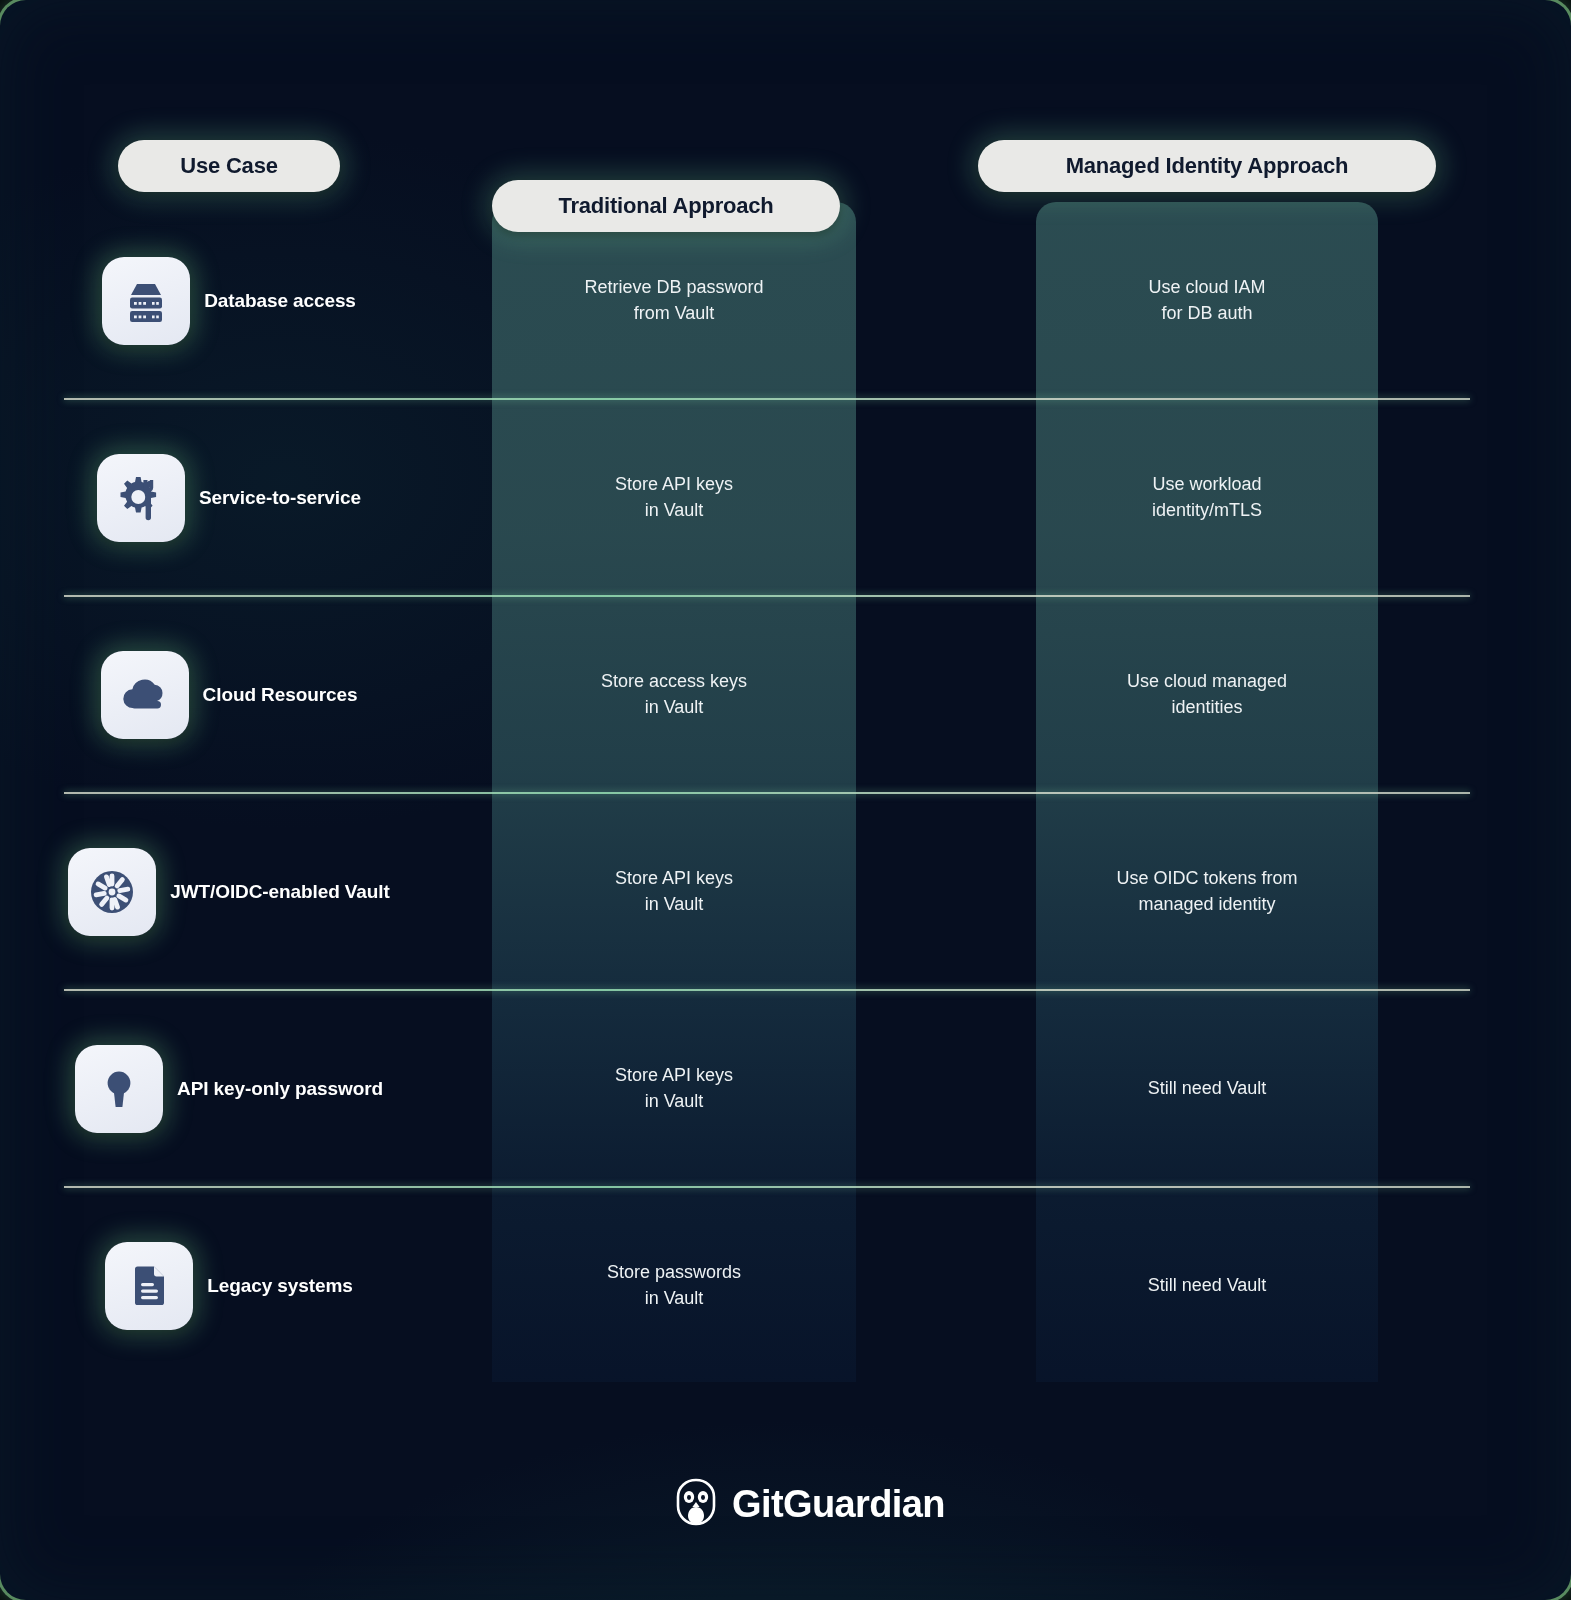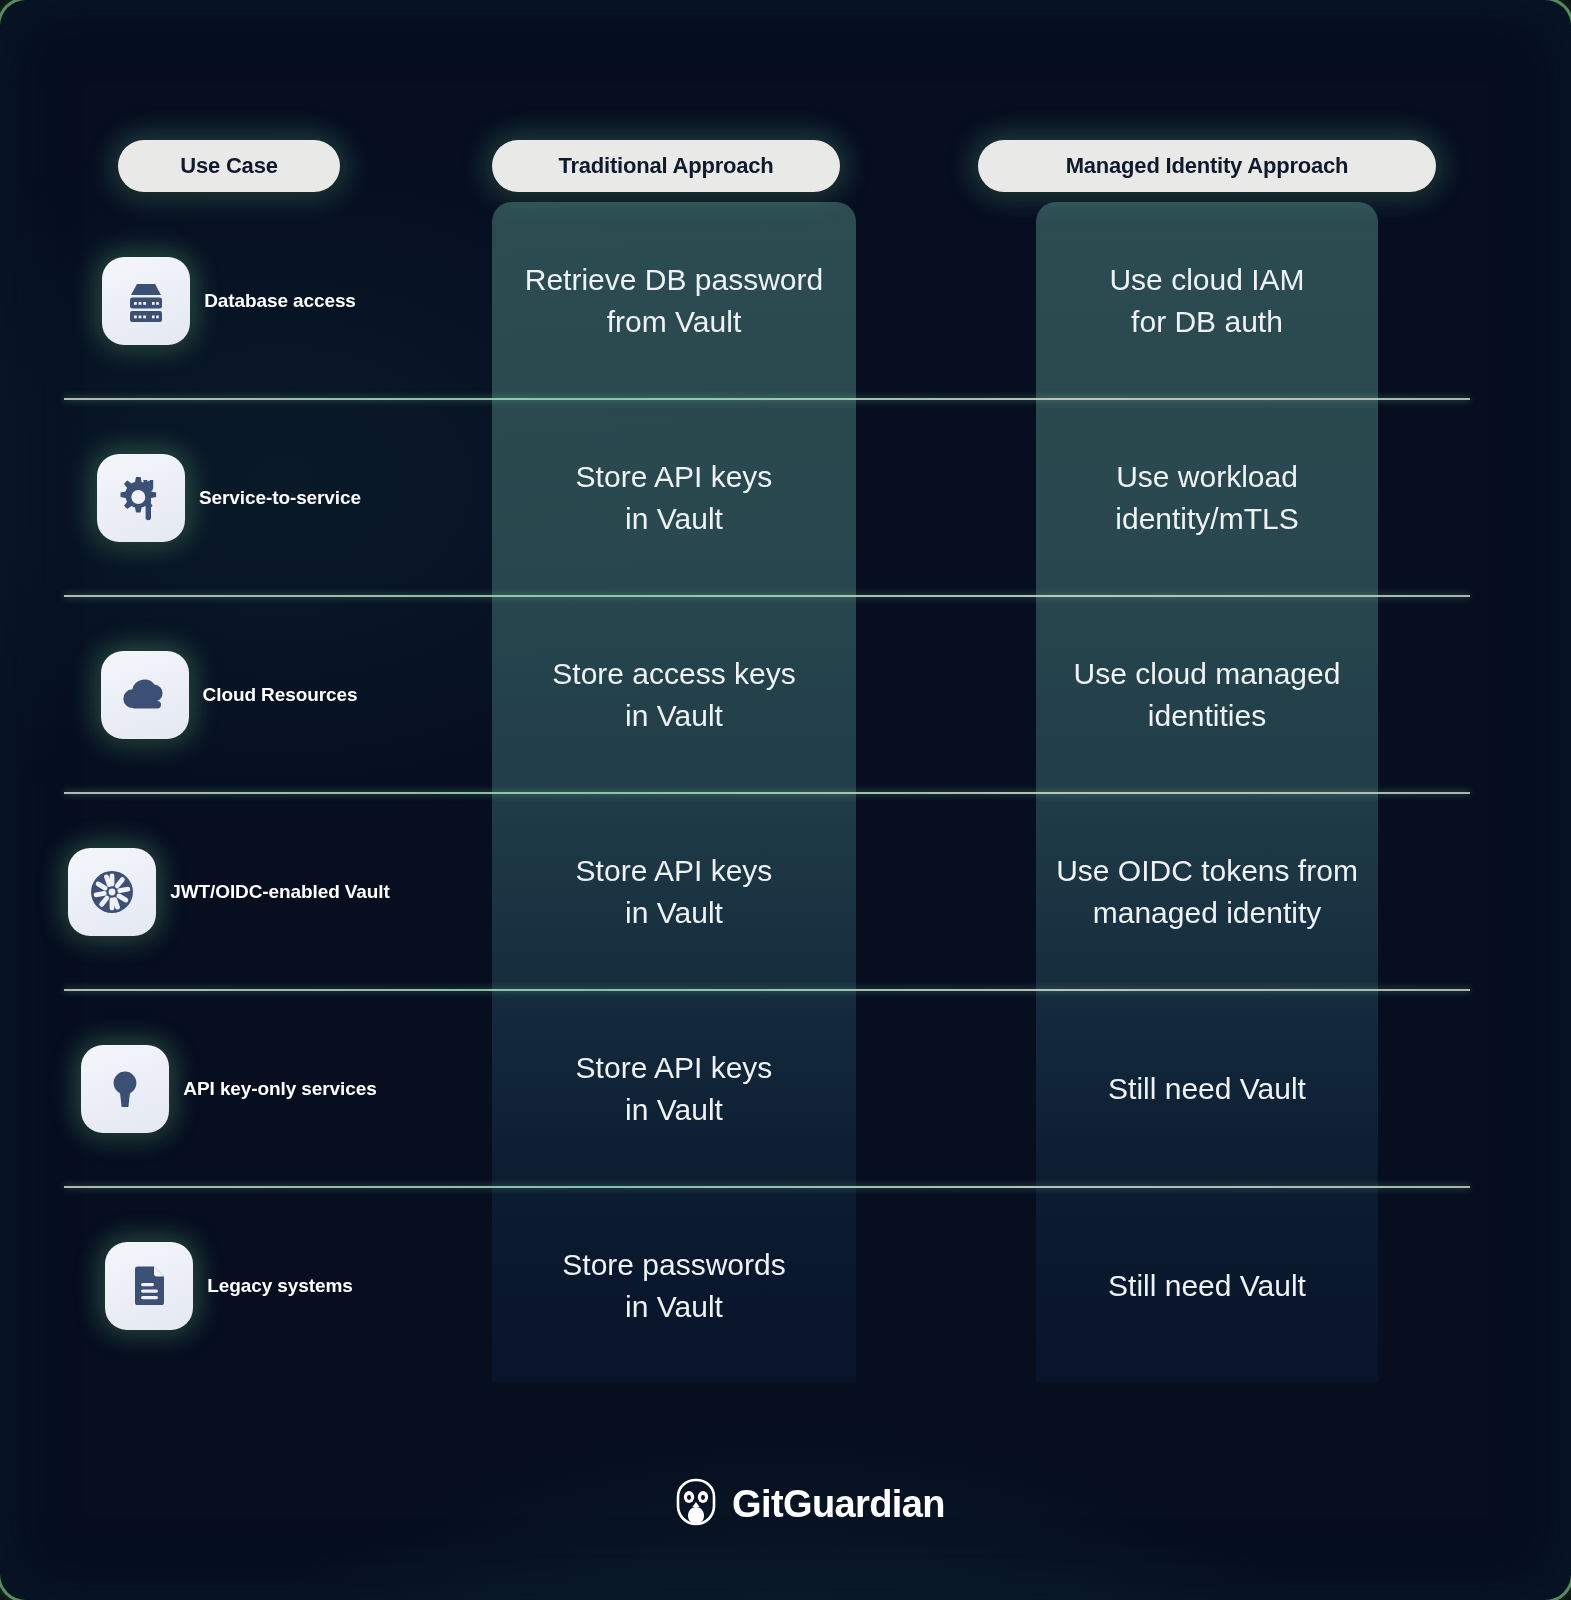--- a/index.html
+++ b/index.html
@@ -56,21 +56,21 @@
     font-size:22px;
     font-weight:bold;
     letter-spacing:-0.2px;
     display:flex;
     align-items:center;
     justify-content:center;
     box-shadow:0 0 26px 7px rgba(120,215,160,0.24), 0 3px 10px rgba(0,0,0,0.45);
     white-space:nowrap;
   }
   #pill-usecase  { left:118px;  width:222px; }
-  #pill-trad     { left:492px;  width:348px; }
+  #pill-trad     { left:492px;  width:348px;margin-top:40px; }
   #pill-managed  { left:978px;  width:458px; }
 
   
   #grid {
     position:absolute;
     left:0; top:202px;
     width:1571px;
   }
   .row {
     position:relative;
@@ -116,21 +116,21 @@
     text-align:center;
     white-space:nowrap;
   }
 
   
   .cell-text {
     position:absolute;
     top:0; height:197px;
     display:flex; align-items:center; justify-content:center;
     color:#eef2f4;
-    font-size:30px;
+    font-size:18px;
     line-height:1.40;
     text-align:center;
     padding:0 16px;
     white-space:pre-line;
   }
   .cell-trad    { left:492px; width:364px; }
   .cell-managed { left:1036px; width:342px; }
 
   
   #footer {
@@ -252,21 +252,21 @@
       </div>
       <div class="row">
         <div class="row-sep"></div>
         <div class="cell-usecase">
           <div class="icon-tile">
             <svg width="54" height="54" viewBox="0 0 54 54">
       <circle cx="27" cy="21" r="11.4" fill="#3c4f75"></circle>
       <path d="M21.6 27 L32.4 27 L30.4 45 L23.6 45 Z" fill="#3c4f75"></path>
     </svg>
           </div>
-          <div class="usecase-label">API key-only services</div>
+          <div class="usecase-label">API key-only password</div>
         </div>
         <div class="cell-text cell-trad">Store API keys
 in Vault</div>
         <div class="cell-text cell-managed">Still need Vault</div>
       </div>
       <div class="row">
         <div class="row-sep"></div>
         <div class="cell-usecase">
           <div class="icon-tile">
             <svg width="54" height="54" viewBox="0 0 54 54">

